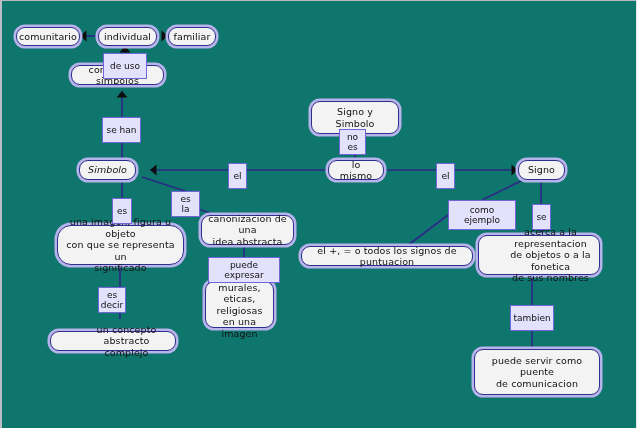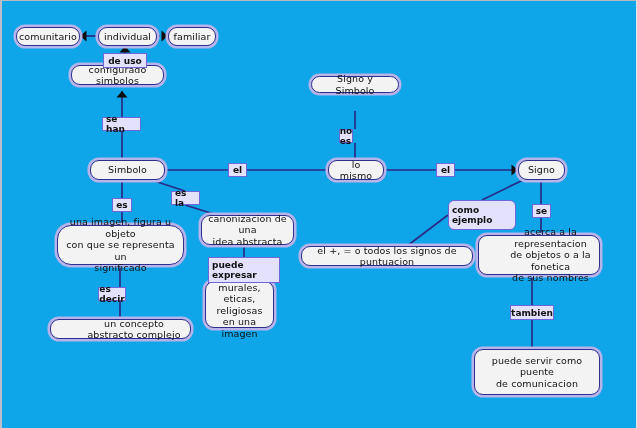--- a/index.html
+++ b/index.html
@@ -8,21 +8,21 @@
     padding: 0;
     background: #ffffff;
   }
   body {
     font-family: "DejaVu Sans", "Liberation Sans", sans-serif;
   }
   #canvas {
     position: relative;
     width: 637px;
     height: 428px;
-    background: #0ea5e9;
+    background: #0f766e;
     overflow: hidden;
     box-sizing: border-box;
     border-top: 1px solid #b9b9c4;
     border-left: 2px solid #bdbdc8;
     border-right: 1px solid #e6e6ea;
   }
   #wires {
     position: absolute;
     left: 0;
     top: 0;
@@ -51,26 +51,26 @@
   }
   
   .link-label {
     position: absolute;
     box-sizing: border-box;
     background: #e3e1fb;
     border: 1.4px solid #6f66d8;
     color: #111111;
     font-size: 9px;
     line-height: 10px;
+    text-align: center;
     display: flex;
     align-items: center;
     justify-content: center;
-    padding: 1px 3px;
+    padding: 12px 3px;
     white-space: pre-line;
-    font-weight: bold;
   }
 </style>
 </head>
 <body>
 
 <div id="canvas">
   <svg id="wires" viewBox="0 0 637 428" xmlns="http://www.w3.org/2000/svg">
       <line x1="96" y1="35" x2="78" y2="35" stroke="#2b2b85" stroke-width="1.7"></line>
       <polygon points="78,35 84.5,29.5 84.5,40.5" fill="#0d0d0d"></polygon>
       <line x1="155" y1="35" x2="166" y2="35" stroke="#2b2b85" stroke-width="1.7" stroke-dasharray="3,2.5"></line>
@@ -101,45 +101,45 @@
       <line x1="446" y1="214" x2="405" y2="245" stroke="#2b2b85" stroke-width="1.7"></line>
       <line x1="539" y1="179" x2="539" y2="203" stroke="#2b2b85" stroke-width="1.7"></line>
       <line x1="539" y1="217" x2="539" y2="234" stroke="#2b2b85" stroke-width="1.7"></line>
       <line x1="530" y1="274" x2="530" y2="304" stroke="#2b2b85" stroke-width="1.7"></line>
       <line x1="530" y1="319" x2="530" y2="348" stroke="#2b2b85" stroke-width="1.7"></line>
     </svg>
 <div class="node" style="left: 14px; top: 26px; width: 64px; height: 19px;">comunitario</div>
     <div class="node" style="left: 96px; top: 26px; width: 59px; height: 19px;">individual</div>
     <div class="node" style="left: 166px; top: 26px; width: 48px; height: 19px;">familiar</div>
     <div class="node" style="left: 69px; top: 64px; width: 93px; height: 20px;">configurado simbolos</div>
-    <div class="node" style="left: 88px; top: 159px; width: 75px; height: 20px;">Simbolo</div>
+    <div class="node" style="left: 77px; top: 159px; width: 57px; height: 20px; font-style: italic;">Simbolo</div>
     <div class="node" style="left: 55px; top: 224px; width: 127px; height: 40px; border-radius: 14px;">una imagen, figura u objeto
 con que se representa un
 significado</div>
-    <div class="node" style="left: 48px; top: 318px; width: 141px; height: 20px; padding-left: 32px;">un concepto abstracto complejo</div>
+    <div class="node" style="left: 48px; top: 330px; width: 126px; height: 20px; padding-left: 32px;">un concepto abstracto complejo</div>
     <div class="node" style="left: 199px; top: 214px; width: 93px; height: 30px;">canonizacion de una
 idea abstracta</div>
     <div class="node" style="left: 203px; top: 280px; width: 69px; height: 47px;">ideas murales,
 eticas,
 religiosas
 en una imagen</div>
-    <div class="node" style="left: 309px; top: 75px; width: 88px; height: 17px;">Signo y Simbolo</div>
+    <div class="node" style="left: 309px; top: 100px; width: 88px; height: 33px;">Signo y Simbolo</div>
     <div class="node" style="left: 326px; top: 159px; width: 56px; height: 20px;">lo mismo</div>
     <div class="node" style="left: 299px; top: 245px; width: 172px; height: 20px;">el +, = o todos los signos de puntuacion</div>
     <div class="node" style="left: 516px; top: 159px; width: 47px; height: 20px;">Signo</div>
     <div class="node" style="left: 476px; top: 234px; width: 122px; height: 40px; padding-left: 28px;">acerca a la representacion
 de objetos o a la fonetica
 de sus nombres</div>
     <div class="node" style="left: 472px; top: 348px; width: 126px; height: 46px;">puede servir como puente
 de comunicacion</div>
     <div class="link-label" style="left: 101px; top: 52px; width: 44px; height: 15px;">de uso</div>
     <div class="link-label" style="left: 100px; top: 116px; width: 39px; height: 14px;">se han</div>
     <div class="link-label" style="left: 110px; top: 197px; width: 20px; height: 14px;">es</div>
     <div class="link-label" style="left: 96px; top: 286px; width: 28px; height: 14px;">es decir</div>
     <div class="link-label" style="left: 169px; top: 190px; width: 29px; height: 14px;">es la</div>
     <div class="link-label" style="left: 206px; top: 256px; width: 72px; height: 26px;">puede expresar</div>
-    <div class="link-label" style="left: 337px; top: 128px; width: 14px; height: 14px;">no es</div>
+    <div class="link-label" style="left: 337px; top: 128px; width: 27px; height: 14px;">no es</div>
     <div class="link-label" style="left: 226px; top: 162px; width: 19px; height: 14px;">el</div>
     <div class="link-label" style="left: 434px; top: 162px; width: 19px; height: 14px;">el</div>
-    <div class="link-label" style="left: 446px; top: 199px; width: 68px; height: 30px; border-radius: 6px;">como ejemplo</div>
+    <div class="link-label" style="left: 446px; top: 199px; width: 68px; height: 30px;">como ejemplo</div>
     <div class="link-label" style="left: 530px; top: 203px; width: 19px; height: 14px;">se</div>
     <div class="link-label" style="left: 508px; top: 304px; width: 44px; height: 15px;">tambien</div>
   </div>
 
 </body></html>

